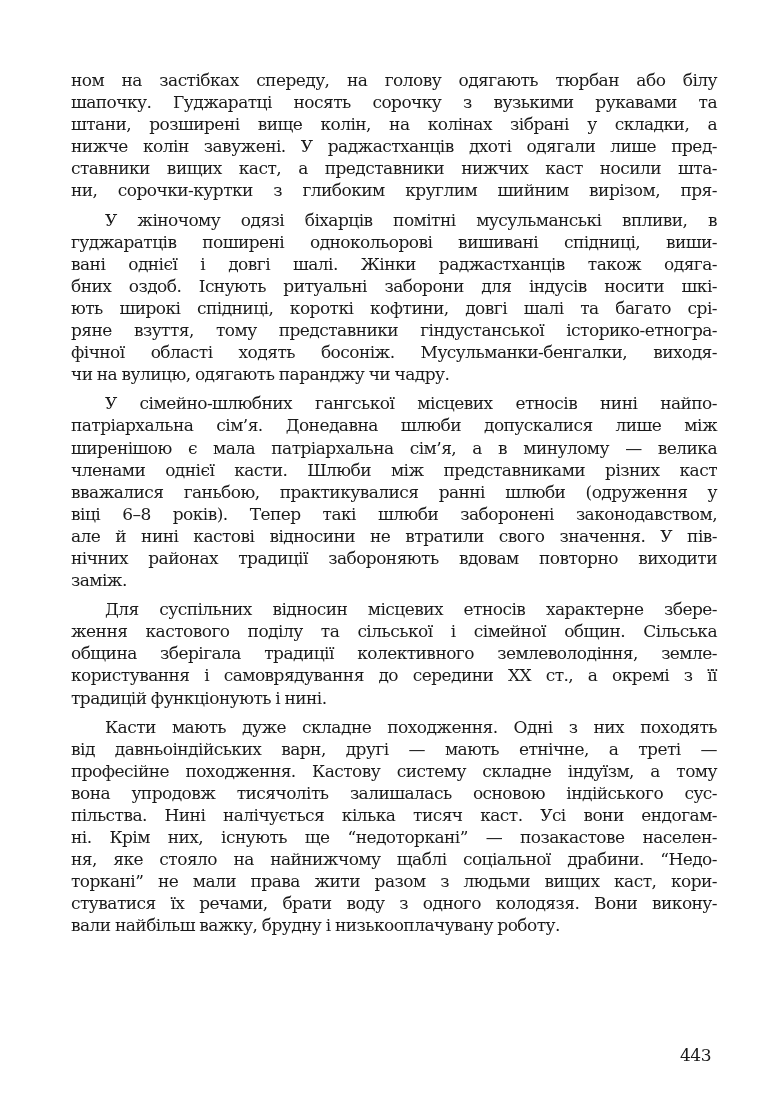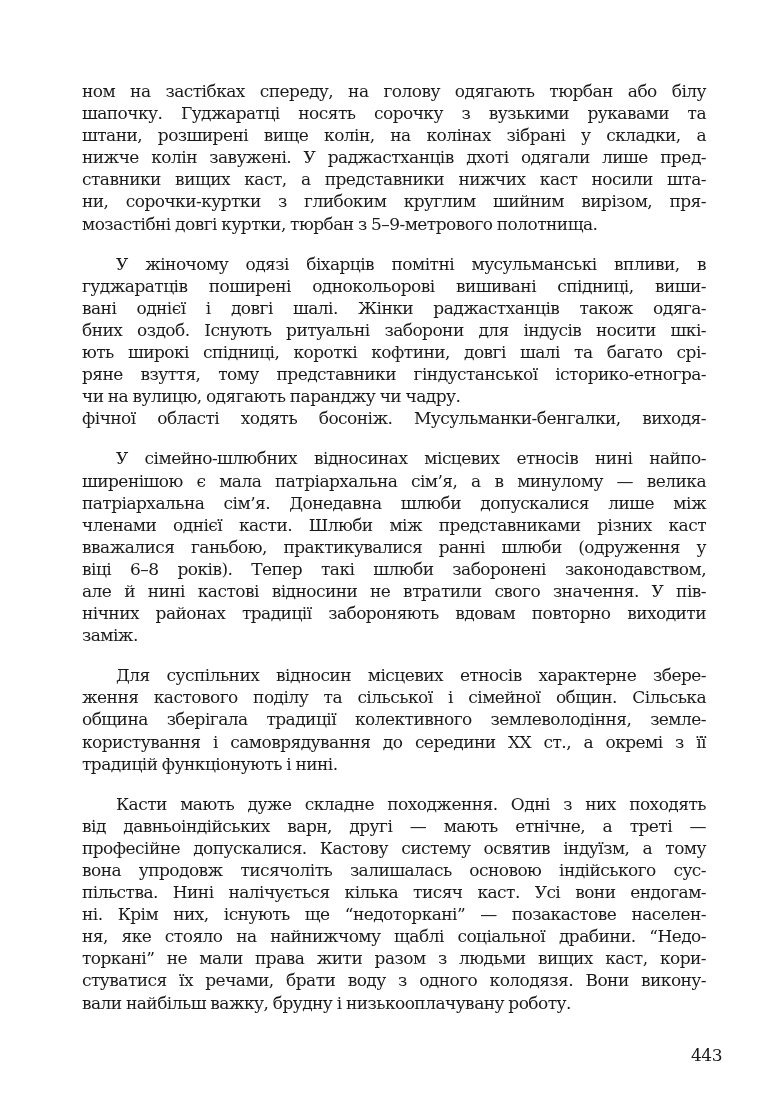--- a/index.html
+++ b/index.html
@@ -19,83 +19,81 @@
       display: block;
       height: 22.1px;
       white-space: nowrap;
       text-align: justify;
       text-align-last: justify;
       letter-spacing: -0.55px;
       word-spacing: -0.5px;
     }
     .line.indent { padding-left: 34px; }
     .line.last { text-align-last: left; }
-    .para { margin: 18px; }
+    .para { margin: 7px; }
     .page-number {
       position: absolute;
       left: 680px;
       top: 1045px;
       width: 42px;
-      text-align: right;
       font-family: "DejaVu Serif", serif;
       font-size: 17px;
       color: #1a1a1a;
       letter-spacing: -0.5px;
     }
   </style>
 </head>
 <body>
 
 <div class="page">
 
   <div class="para">
     <span class="line">ном на застібках спереду, на голову одягають тюрбан або білу</span>
     <span class="line">шапочку. Гуджаратці носять сорочку з вузькими рукавами та</span>
     <span class="line">штани, розширені вище колін, на колінах зібрані у складки, а</span>
     <span class="line">нижче колін завужені. У раджастханців дхоті одягали лише пред-</span>
     <span class="line">ставники вищих каст, а представники нижчих каст носили шта-</span>
     <span class="line">ни, сорочки-куртки з глибоким круглим шийним вирізом, пря-</span>
-    <span class="line last">мозастібні довгі куртки, тюрбан з 5–9-метрового полотнища.</span>
   </div>
 
   <div class="para">
     <span class="line indent">У жіночому одязі біхарців помітні мусульманські впливи, в</span>
     <span class="line">гуджаратців поширені однокольорові вишивані спідниці, виши-</span>
     <span class="line">вані однієї і довгі шалі. Жінки раджастханців також одяга-</span>
     <span class="line">бних оздоб. Існують ритуальні заборони для індусів носити шкі-</span>
     <span class="line">ють широкі спідниці, короткі кофтини, довгі шалі та багато срі-</span>
     <span class="line">ряне взуття, тому представники гіндустанської історико-етногра-</span>
+    <span class="line">фічної області ходять босоніж. Мусульманки-бенгалки, виходя-</span>
     <span class="line last">чи на вулицю, одягають паранджу чи чадру.</span>
-    <span class="line">фічної області ходять босоніж. Мусульманки-бенгалки, виходя-</span>
   </div>
 
   <div class="para">
-    <span class="line indent">У сімейно-шлюбних відносинах місцевих етносів нині найпо-</span>
+    <span class="line indent">У сімейно-шлюбних гангської місцевих етносів нині найпо-</span>
+    <span class="line">патріархальна сім’я. Донедавна шлюби допускалися лише між</span>
     <span class="line">ширенішою є мала патріархальна сім’я, а в минулому — велика</span>
-    <span class="line">патріархальна сім’я. Донедавна шлюби допускалися лише між</span>
     <span class="line">членами однієї касти. Шлюби між представниками різних каст</span>
     <span class="line">вважалися ганьбою, практикувалися ранні шлюби (одруження у</span>
     <span class="line">віці 6–8 років). Тепер такі шлюби заборонені законодавством,</span>
     <span class="line">але й нині кастові відносини не втратили свого значення. У пів-</span>
     <span class="line">нічних районах традиції забороняють вдовам повторно виходити</span>
     <span class="line last">заміж.</span>
   </div>
 
   <div class="para">
     <span class="line indent">Для суспільних відносин місцевих етносів характерне збере-</span>
     <span class="line">ження кастового поділу та сільської і сімейної общин. Сільська</span>
     <span class="line">община зберігала традиції колективного землеволодіння, земле-</span>
     <span class="line">користування і самоврядування до середини XX ст., а окремі з її</span>
     <span class="line last">традицій функціонують і нині.</span>
   </div>
 
   <div class="para">
     <span class="line indent">Касти мають дуже складне походження. Одні з них походять</span>
     <span class="line">від давньоіндійських варн, другі — мають етнічне, а треті —</span>
-    <span class="line">професійне допускалися. Кастову систему освятив індуїзм, а тому</span>
+    <span class="line">професійне походження. Кастову систему складне індуїзм, а тому</span>
     <span class="line">вона упродовж тисячоліть залишалась основою індійського сус-</span>
     <span class="line">пільства. Нині налічується кілька тисяч каст. Усі вони ендогам-</span>
     <span class="line">ні. Крім них, існують ще “недоторкані” — позакастове населен-</span>
     <span class="line">ня, яке стояло на найнижчому щаблі соціальної драбини. “Недо-</span>
     <span class="line">торкані” не мали права жити разом з людьми вищих каст, кори-</span>
     <span class="line">стуватися їх речами, брати воду з одного колодязя. Вони викону-</span>
     <span class="line last">вали найбільш важку, брудну і низькооплачувану роботу.</span>
   </div>
 
 

